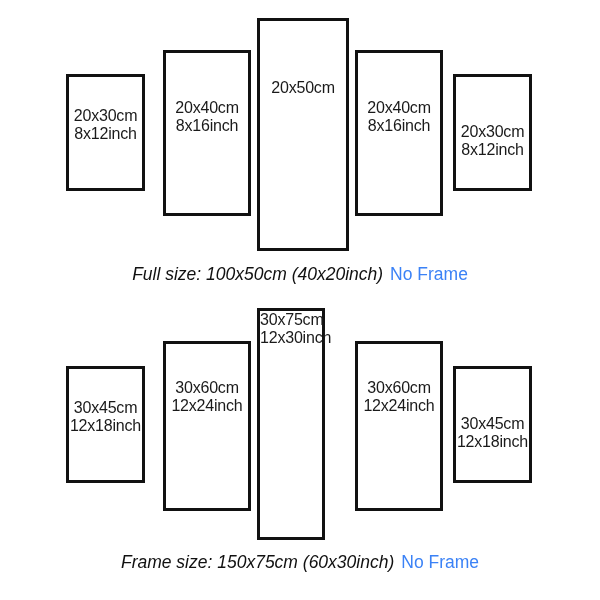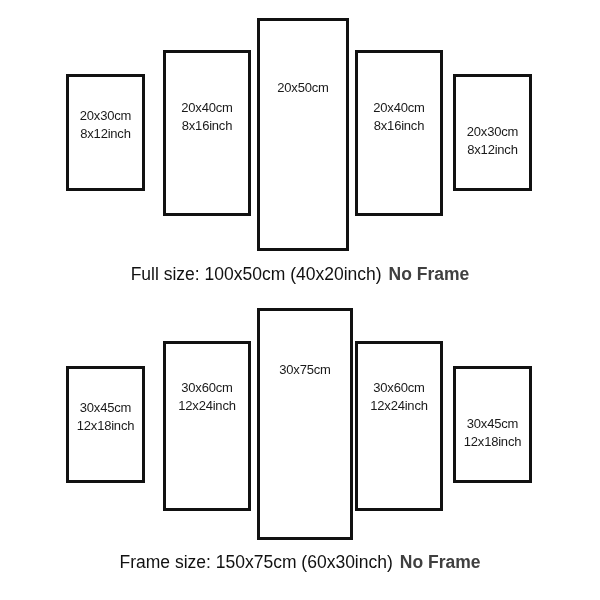--- a/index.html
+++ b/index.html
@@ -47,47 +47,47 @@
 
   .panel-labels {
     display: block;
     width: 100%;
     text-align: center;
   }
 
   .panel-label {
     display: block;
     font-family: "Liberation Sans", sans-serif;
-    font-size: 13px;
+    font-size: 16px;
     line-height: 18px;
     letter-spacing: -0.2px;
     color: #1a1a1a;
     white-space: nowrap;
   }
 
   .caption {
     position: absolute;
     left: 0;
     width: 600px;
     text-align: center;
     font-family: "Liberation Sans", sans-serif;
     font-size: 17.5px;
     line-height: 22px;
     color: #111111;
     white-space: nowrap;
   }
 
   .caption .caption-main {
     color: #111111;
+    font-style: italic;
   }
 
   .caption .caption-note {
-    color: #404040;
+    color: #3b82f6;
     margin-left: 7px;
-    font-weight: bold;
   }
 </style>
 </head>
 <body>
 
 <div class="chart-root">
 
   <div class="panel-row" id="row-0">
       <div class="panel" style="left: 66px; top: 74px; width: 79px; height: 117px; padding-top: 30px;">
         <div class="panel-labels">
@@ -130,23 +130,24 @@
           <span class="panel-label">30x45cm</span>
           <span class="panel-label">12x18inch</span>
         </div>
       </div>
       <div class="panel" style="left: 163px; top: 341px; width: 88px; height: 170px; padding-top: 35px;">
         <div class="panel-labels">
           <span class="panel-label">30x60cm</span>
           <span class="panel-label">12x24inch</span>
         </div>
       </div>
-      <div class="panel" style="left: 257px; top: 308px; width: 96px; height: 232px; padding-top: 50px;">
+      <div class="panel" style="left: 257px; top: 308px; width: 68px; height: 232px; ">
         <div class="panel-labels">
           <span class="panel-label">30x75cm</span>
+          <span class="panel-label">12x30inch</span>
         </div>
       </div>
       <div class="panel" style="left: 355px; top: 341px; width: 88px; height: 170px; padding-top: 35px;">
         <div class="panel-labels">
           <span class="panel-label">30x60cm</span>
           <span class="panel-label">12x24inch</span>
         </div>
       </div>
       <div class="panel" style="left: 453px; top: 366px; width: 79px; height: 117px; padding-top: 46px;">
         <div class="panel-labels">

